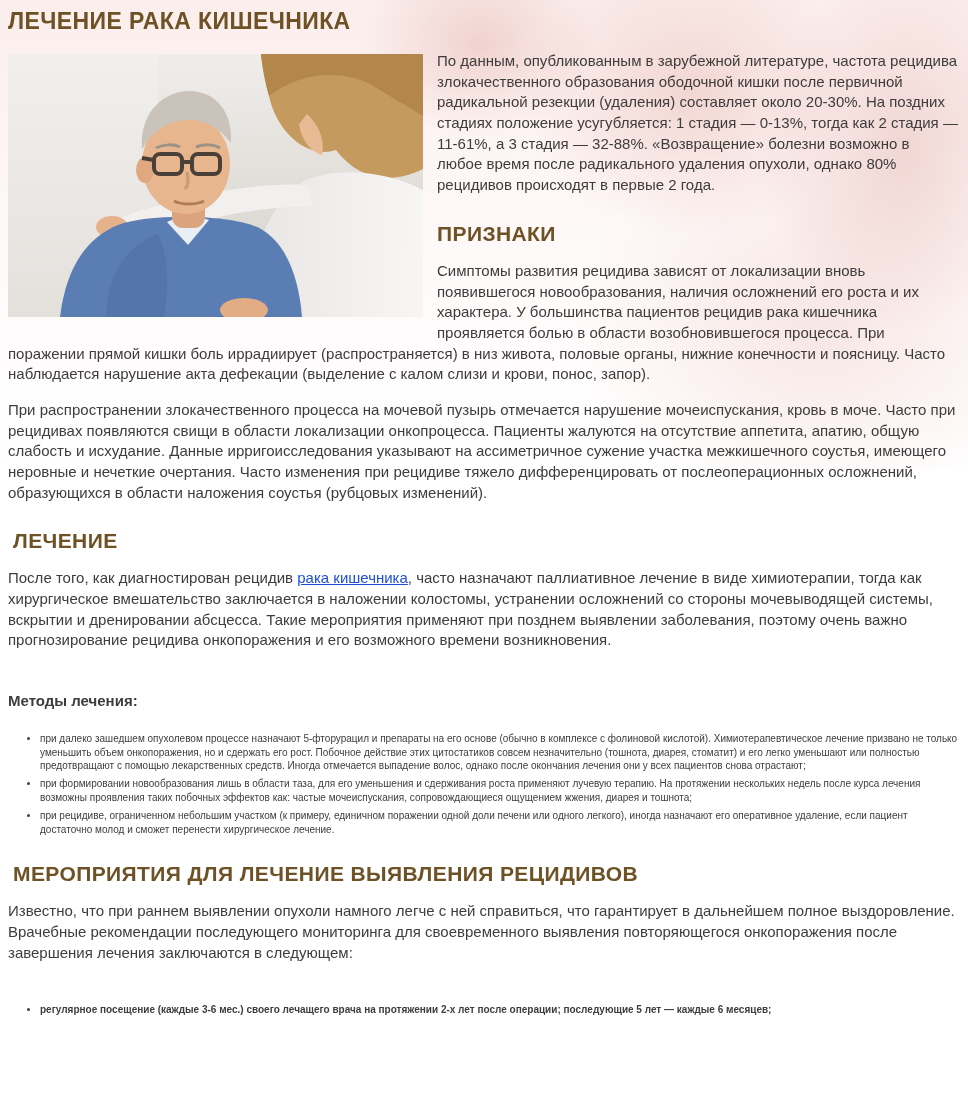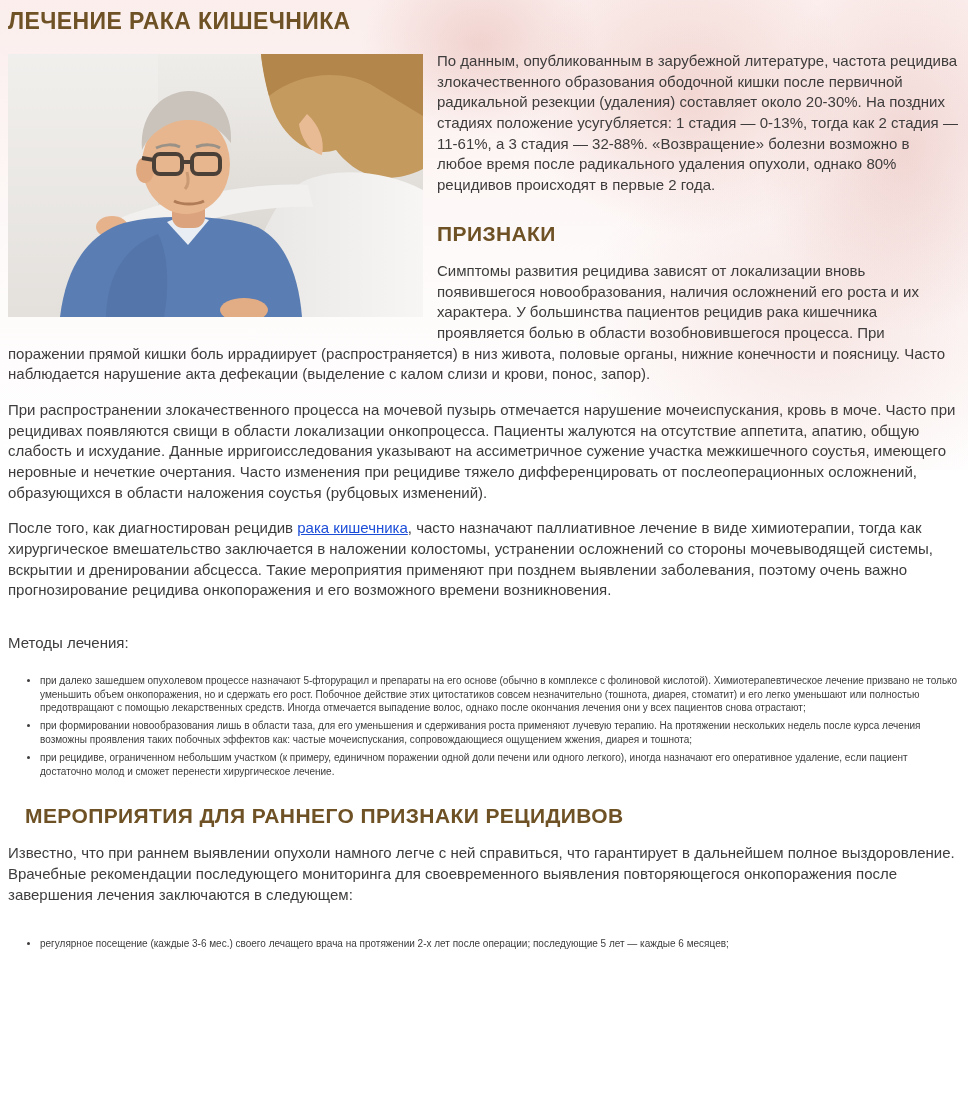--- a/index.html
+++ b/index.html
@@ -35,21 +35,21 @@
     font-weight: 700;
     letter-spacing: 0.4px;
     color: #6e5124;
     margin: 2px 0 16px 0;
   }
   h2 {
     font-size: 21px;
     font-weight: 700;
     letter-spacing: 0.4px;
     color: #6e5124;
-    margin: 26px 0 15px 17px;
+    margin: 26px 0 15px 5px;
   }
   p {
     margin: 0 0 15px 0;
     font-size: 15px;
     line-height: 1.38;
   }
   figure.photo {
     float: left;
     width: 415px;
     height: 263px;
@@ -64,21 +64,21 @@
   }
   ul {
     margin: 20px 0 16px 0;
     padding-left: 32px;
   }
   li {
     margin: 0 0 4px 0;
     font-size: 10px;
     line-height: 1.38;
   }
-  .spaced-top { margin-top: 32px; }
+  .spaced-top { margin-top: 40px; font-weight: bold; }
 </style>
 </head>
 <body>
 
 <div class="bg-top"></div>
 
 <main class="page">
 
   <h1>ЛЕЧЕНИЕ РАКА КИШЕЧНИКА</h1>
 
@@ -135,33 +135,34 @@
       <ellipse cx="236" cy="256" rx="24" ry="12" fill="#e2ac84"></ellipse>
     </svg>
   </figure>
 
   <p>По данным, опубликованным в зарубежной литературе, частота рецидива злокачественного образования ободочной кишки после первичной радикальной резекции (удаления) составляет около 20-30%. На поздних стадиях положение усугубляется: 1 стадия — 0-13%, тогда как 2 стадия — 11-61%, а 3 стадия — 32-88%. «Возвращение» болезни возможно в любое время после радикального удаления опухоли, однако 80% рецидивов происходят в первые 2 года.</p>
 
   <h2>ПРИЗНАКИ</h2>
   <p>Симптомы развития рецидива зависят от локализации вновь появившегося новообразования, наличия осложнений его роста и их характера. У большинства пациентов рецидив рака кишечника проявляется болью в области возобновившегося процесса. При поражении прямой кишки боль иррадиирует (распространяется) в низ живота, половые органы, нижние конечности и поясницу. Часто наблюдается нарушение акта дефекации (выделение с калом слизи и крови, понос, запор).</p>
   <p>При распространении злокачественного процесса на мочевой пузырь отмечается нарушение мочеиспускания, кровь в моче. Часто при рецидивах появляются свищи в области локализации онкопроцесса. Пациенты жалуются на отсутствие аппетита, апатию, общую слабость и исхудание. Данные ирригоисследования указывают на ассиметричное сужение участка межкишечного соустья, имеющего неровные и нечеткие очертания. Часто изменения при рецидиве тяжело дифференцировать от послеоперационных осложнений, образующихся в области наложения соустья (рубцовых изменений).</p>
 
+  <h2>ЛЕЧЕНИЕ</h2>
   <p>
     <span>После того, как диагностирован рецидив </span><a class="inline-link" href="#">рака кишечника</a><span>, часто назначают паллиативное лечение в виде химиотерапии, тогда как хирургическое вмешательство заключается в наложении колостомы, устранении осложнений со стороны мочевыводящей системы, вскрытии и дренировании абсцесса. Такие мероприятия применяют при позднем выявлении заболевания, поэтому очень важно прогнозирование рецидива онкопоражения и его возможного времени возникновения.</span>
   </p>
 
   <p class="spaced-top">Методы лечения:</p>
 
   <ul>
     <li>при далеко зашедшем опухолевом процессе назначают 5-фторурацил и препараты на его основе (обычно в комплексе с фолиновой кислотой). Химиотерапевтическое лечение призвано не только уменьшить объем онкопоражения, но и сдержать его рост. Побочное действие этих цитостатиков совсем незначительно (тошнота, диарея, стоматит) и его легко уменьшают или полностью предотвращают с помощью лекарственных средств. Иногда отмечается выпадение волос, однако после окончания лечения они у всех пациентов снова отрастают;</li>
     <li>при формировании новообразования лишь в области таза, для его уменьшения и сдерживания роста применяют лучевую терапию. На протяжении нескольких недель после курса лечения возможны проявления таких побочных эффектов как: частые мочеиспускания, сопровождающиеся ощущением жжения, диарея и тошнота;</li>
     <li>при рецидиве, ограниченном небольшим участком (к примеру, единичном поражении одной доли печени или одного легкого), иногда назначают его оперативное удаление, если пациент достаточно молод и сможет перенести хирургическое лечение.</li>
   </ul>
 
-  <h2>МЕРОПРИЯТИЯ ДЛЯ РАННЕГО ПРИЗНАКИ РЕЦИДИВОВ</h2>
+  <h2>МЕРОПРИЯТИЯ ДЛЯ ЛЕЧЕНИЕ ВЫЯВЛЕНИЯ РЕЦИДИВОВ</h2>
   <p>Известно, что при раннем выявлении опухоли намного легче с ней справиться, что гарантирует в дальнейшем полное выздоровление. Врачебные рекомендации последующего мониторинга для своевременного выявления повторяющегося онкопоражения после завершения лечения заключаются в следующем:</p>
 
   <ul class="spaced-top">
     <li>регулярное посещение (каждые 3-6 мес.) своего лечащего врача на протяжении 2-х лет после операции; последующие 5 лет — каждые 6 месяцев;</li>
 
   </ul>
 
 </main>
 
 </body></html>

